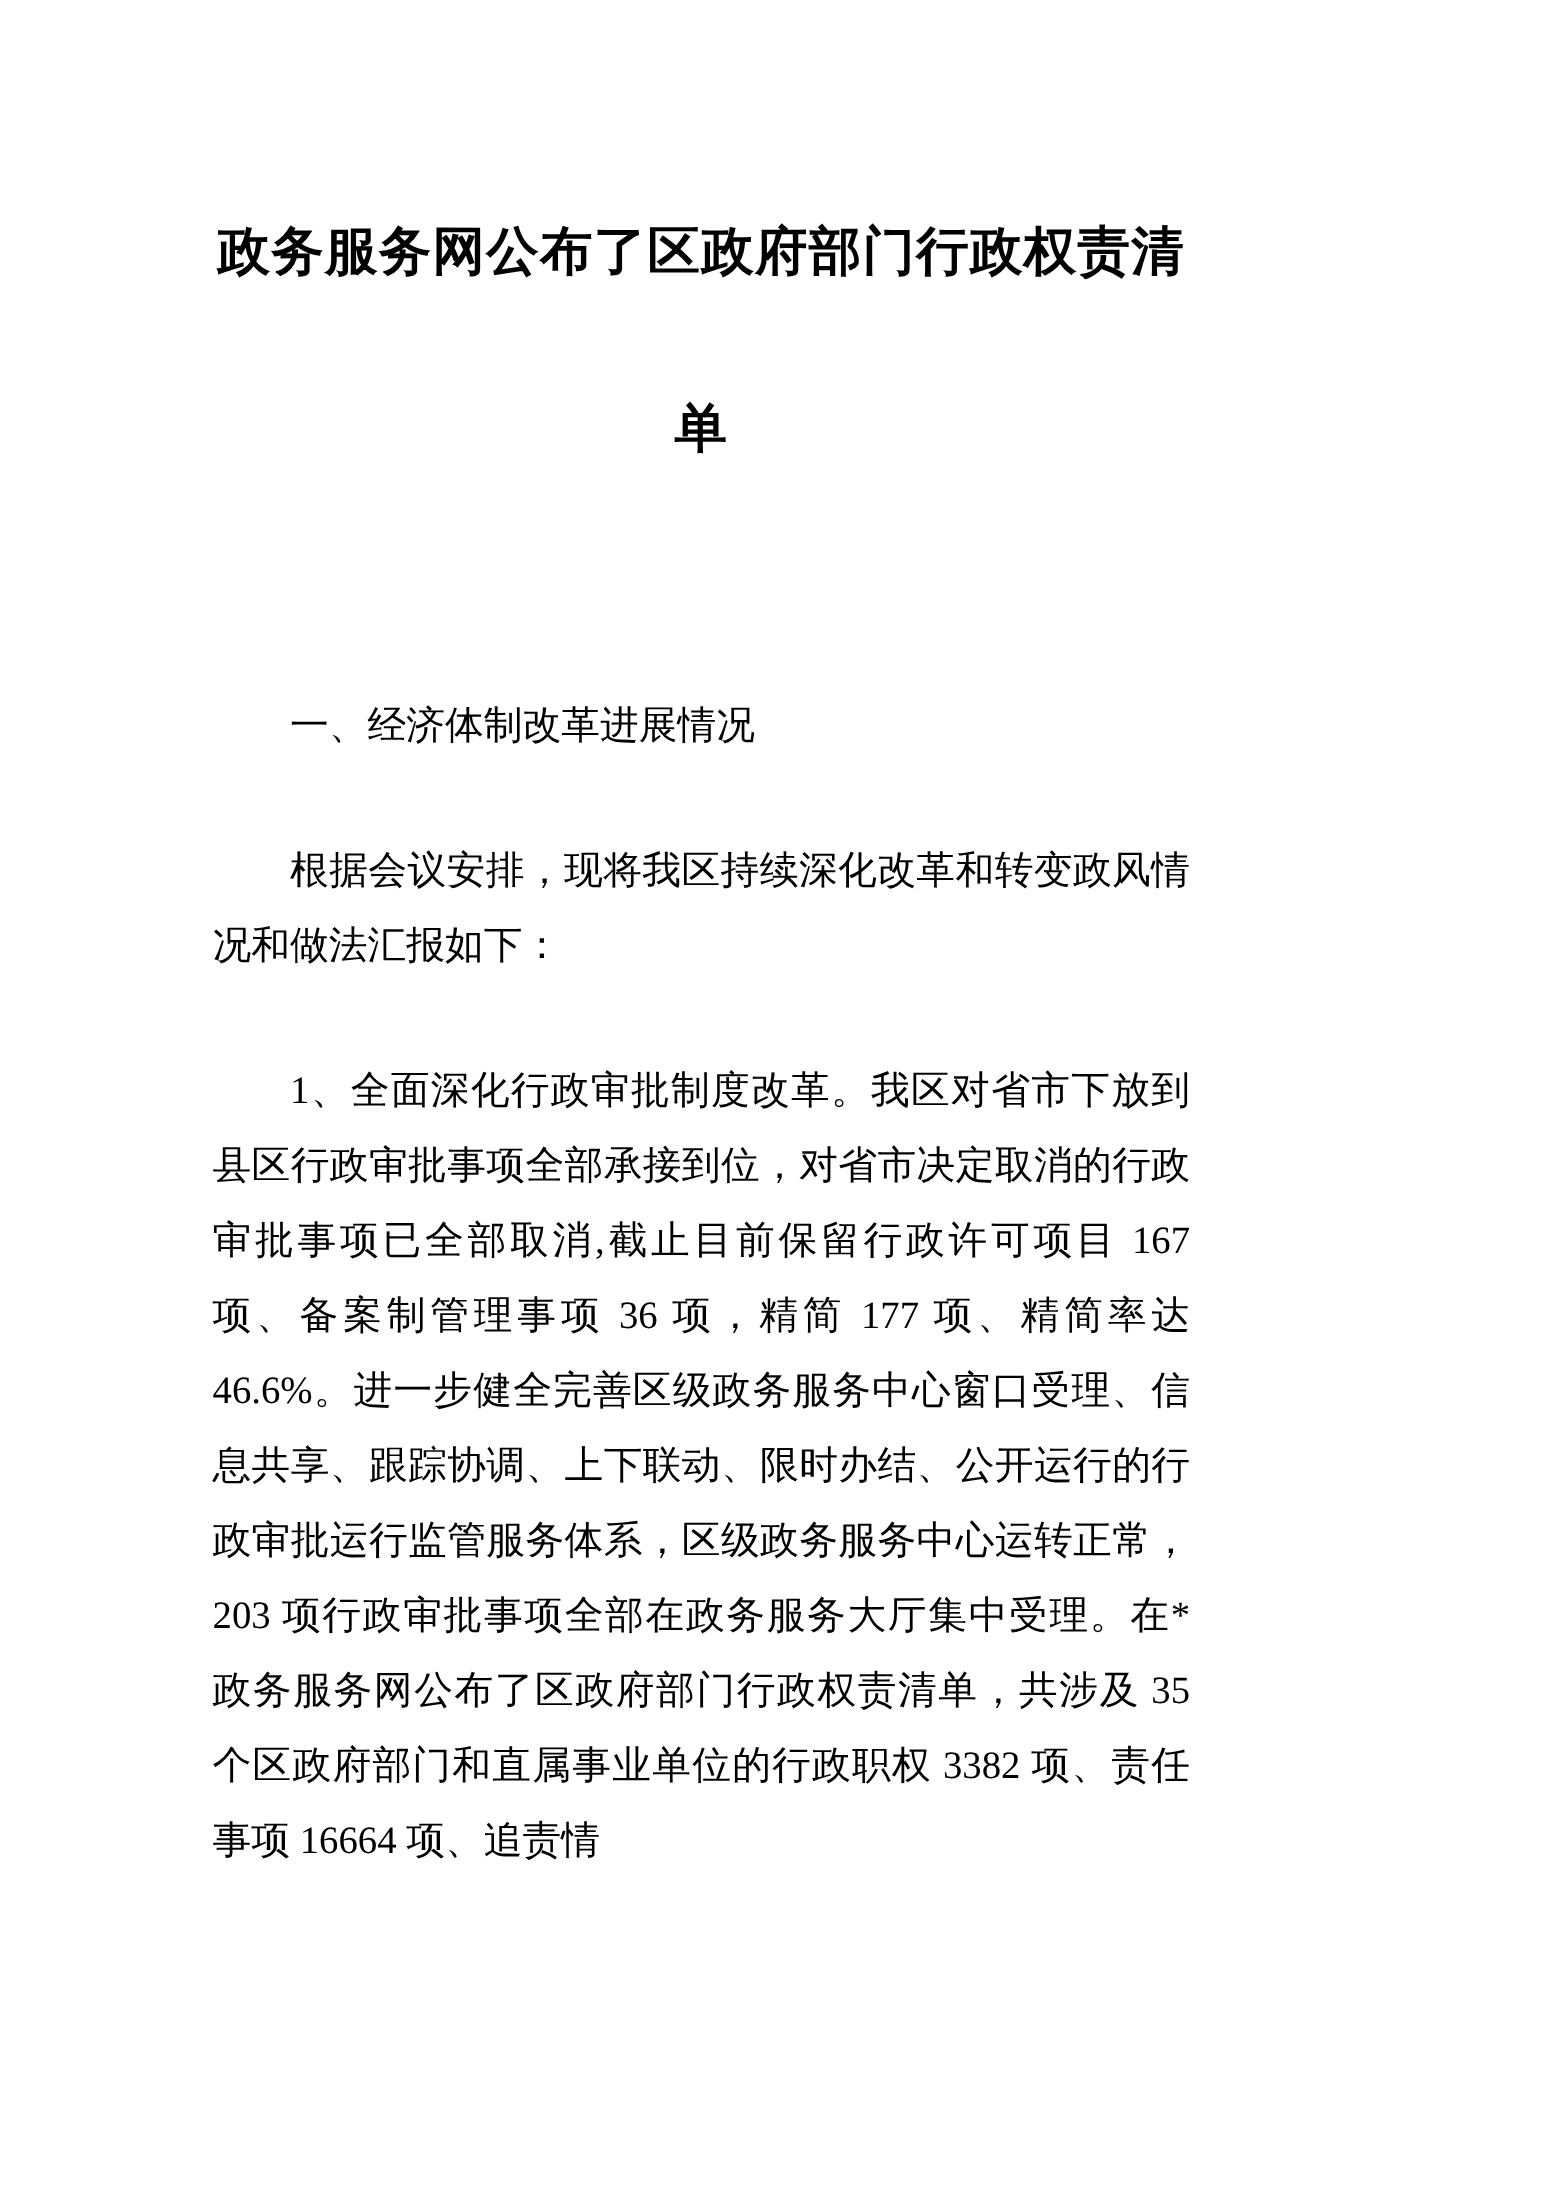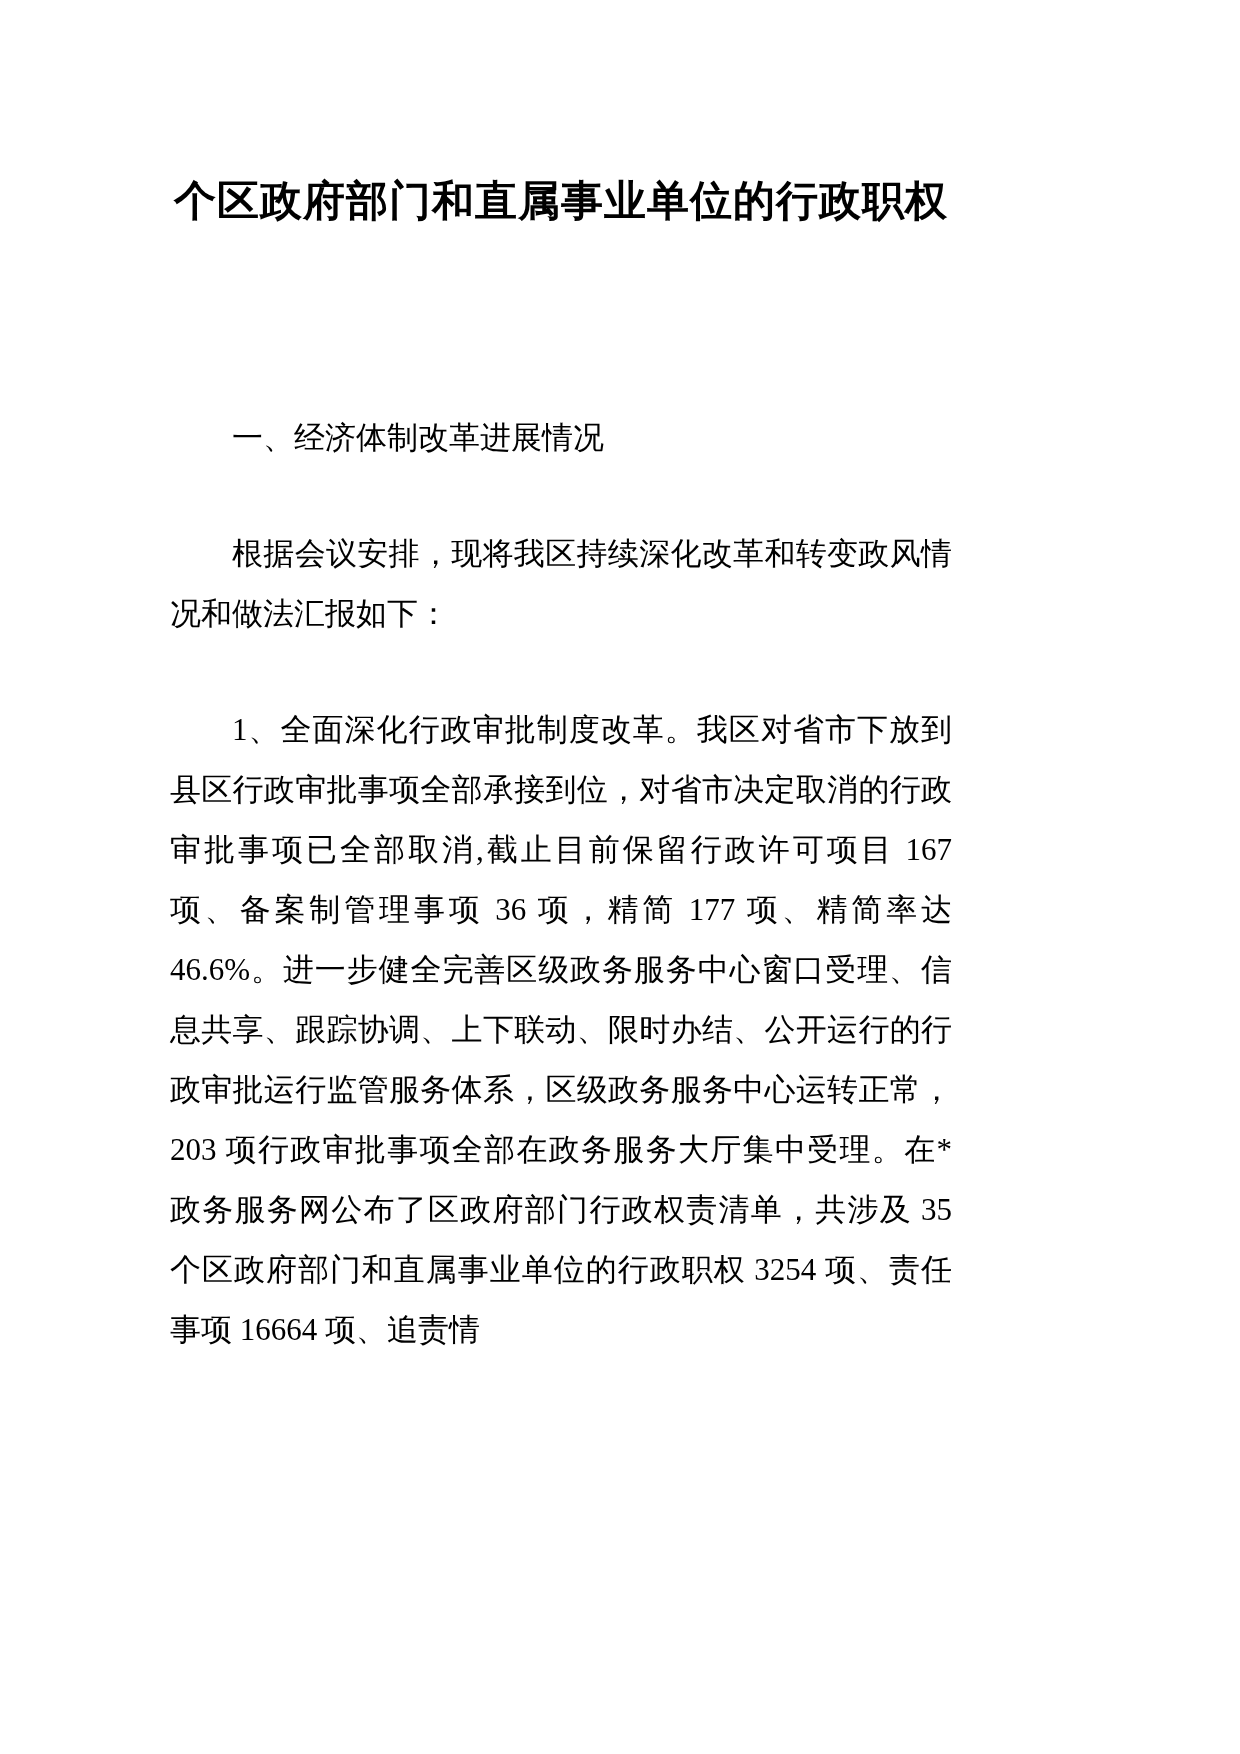--- a/index.html
+++ b/index.html
@@ -41,21 +41,21 @@
 
   .para.heading {
     text-align: left;
   }
 </style>
 </head>
 <body>
 
 <div class="page">
 
-  <h1 class="doc-title">个区政府部门和直属事业单位的行政职权</h1>
+  <h1 class="doc-title">政务服务网公布了区政府部门行政权责清单</h1>
 
   <p class="para heading">一、经济体制改革进展情况</p>
 
   <p class="para">根据会议安排，现将我区持续深化改革和转变政风情况和做法汇报如下：</p>
 
-  <p class="para">1、全面深化行政审批制度改革。我区对省市下放到县区行政审批事项全部承接到位，对省市决定取消的行政审批事项已全部取消,截止目前保留行政许可项目 167 项、备案制管理事项 36 项，精简 177 项、精简率达 46.6%。进一步健全完善区级政务服务中心窗口受理、信息共享、跟踪协调、上下联动、限时办结、公开运行的行政审批运行监管服务体系，区级政务服务中心运转正常，203 项行政审批事项全部在政务服务大厅集中受理。在*政务服务网公布了区政府部门行政权责清单，共涉及 35 个区政府部门和直属事业单位的行政职权 3254 项、责任事项 16664 项、追责情</p>
+  <p class="para">1、全面深化行政审批制度改革。我区对省市下放到县区行政审批事项全部承接到位，对省市决定取消的行政审批事项已全部取消,截止目前保留行政许可项目 167 项、备案制管理事项 36 项，精简 177 项、精简率达 46.6%。进一步健全完善区级政务服务中心窗口受理、信息共享、跟踪协调、上下联动、限时办结、公开运行的行政审批运行监管服务体系，区级政务服务中心运转正常，203 项行政审批事项全部在政务服务大厅集中受理。在*政务服务网公布了区政府部门行政权责清单，共涉及 35 个区政府部门和直属事业单位的行政职权 3382 项、责任事项 16664 项、追责情</p>
 
 </div>
 
 </body></html>

